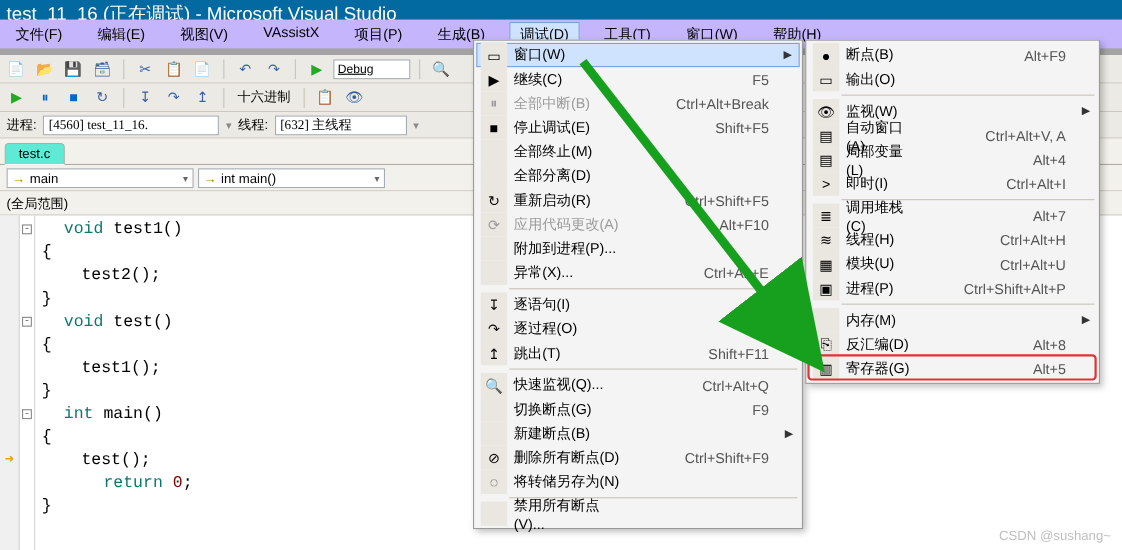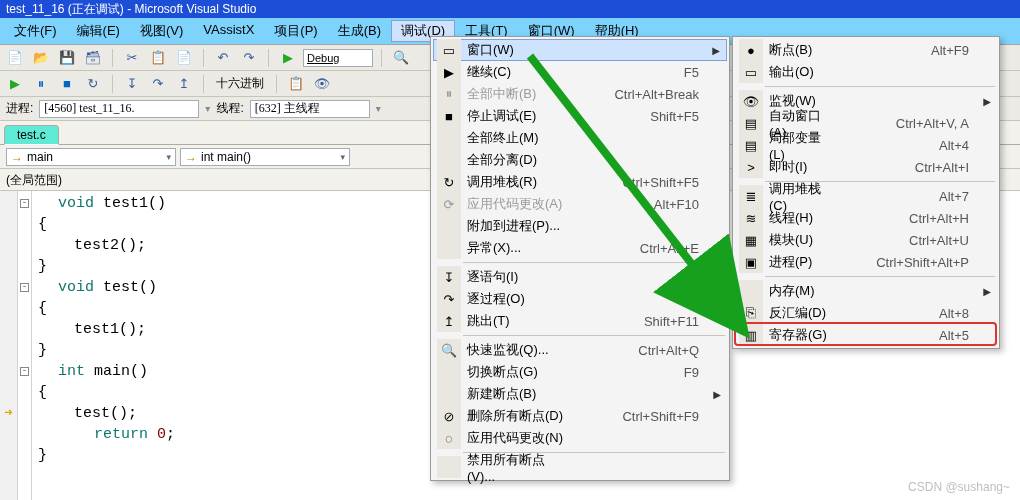--- a/index.html
+++ b/index.html
@@ -5,26 +5,26 @@
 * { margin:0; padding:0; box-sizing:border-box; }
 body {
   font-family: "Microsoft YaHei", SimSun, "Segoe UI", Tahoma, sans-serif;
   font-size: 12px;
   background:#fff;
   width:1020px; height:500px;
   overflow:hidden;
   position:relative;
 }
 .titlebar {
-  height:18px; background:#1d4ed8; color:#fff;
-  padding:1px 6px; font-size:12px; overflow:hidden;
+  height:18px; background:#0369a1; color:#fff;
+  padding:1px 6px; font-size:17px; overflow:hidden;
 }
 .menubar {
-  display:flex; background:#7dd3fc; border-bottom:1px solid #a3a3a3;
-  padding:2px 4px; gap:0; font-size:13px;
+  display:flex; background:#c4b5fd; border-bottom:6px solid #a3a3a3;
+  padding:2px 4px; gap:12px; font-size:13px;
 }
 .menubar .mi { padding:2px 10px; cursor:default; }
 .menubar .mi.open { background:#cfe3ff; border:1px solid #7da2d9; padding:1px 9px; }
 
 .toolbar {
   display:flex; align-items:center; gap:4px;
   background:#eceae5; border-bottom:1px solid #c8c4b8;
   padding:2px 4px; height:26px; font-size:12px;
 }
 .toolbar .sep { width:1px; height:18px; background:#c8c4b8; margin:0 4px; }
@@ -276,21 +276,21 @@
       <span class="label">全部终止(M)</span>
       <span class="sc"></span>
     </div>
     <div class="row">
       <span class="iconcell"></span>
       <span class="label">全部分离(D)</span>
       <span class="sc"></span>
     </div>
     <div class="row">
       <span class="iconcell">↻</span>
-      <span class="label">调用堆栈(R)</span>
+      <span class="label">重新启动(R)</span>
       <span class="sc">Ctrl+Shift+F5</span>
     </div>
     <div class="row disabled">
       <span class="iconcell">⟳</span>
       <span class="label">应用代码更改(A)</span>
       <span class="sc">Alt+F10</span>
     </div>
     <div class="row">
       <span class="iconcell"></span>
       <span class="label">附加到进程(P)...</span>
@@ -334,21 +334,21 @@
       <span class="sc"></span>
       <span class="arrow">▶</span>
     </div>
     <div class="row">
       <span class="iconcell">⊘</span>
       <span class="label">删除所有断点(D)</span>
       <span class="sc">Ctrl+Shift+F9</span>
     </div>
     <div class="row">
       <span class="iconcell">◌</span>
-      <span class="label">应用代码更改(N)</span>
+      <span class="label">将转储另存为(N)</span>
       <span class="sc"></span>
     </div>
     <div class="sepline"></div>
     <div class="row">
       <span class="iconcell"></span>
       <span class="label">禁用所有断点(V)...</span>
       <span class="sc"></span>
     </div>
   </div>
 

